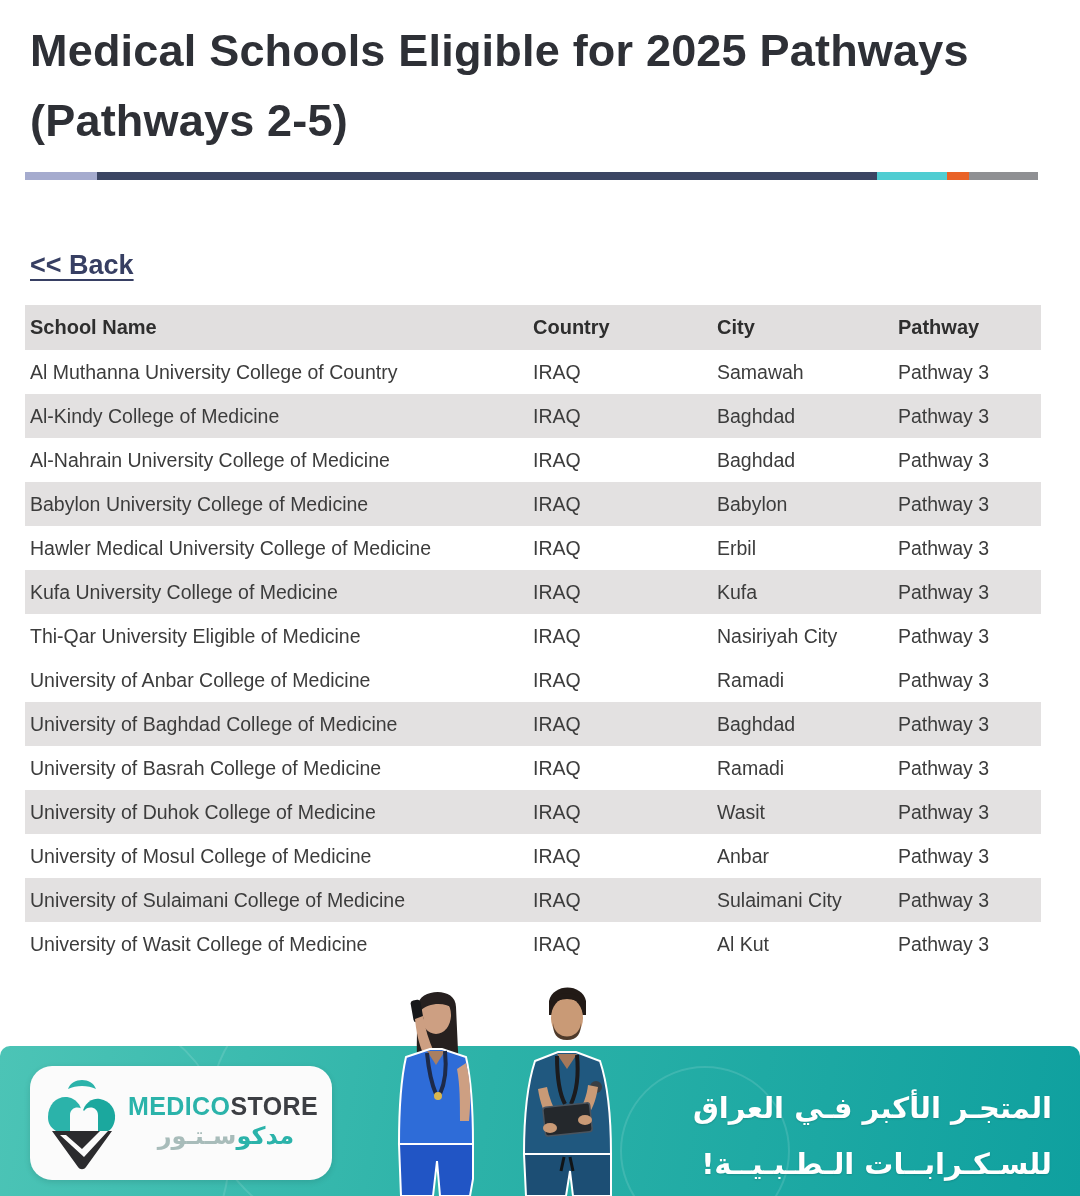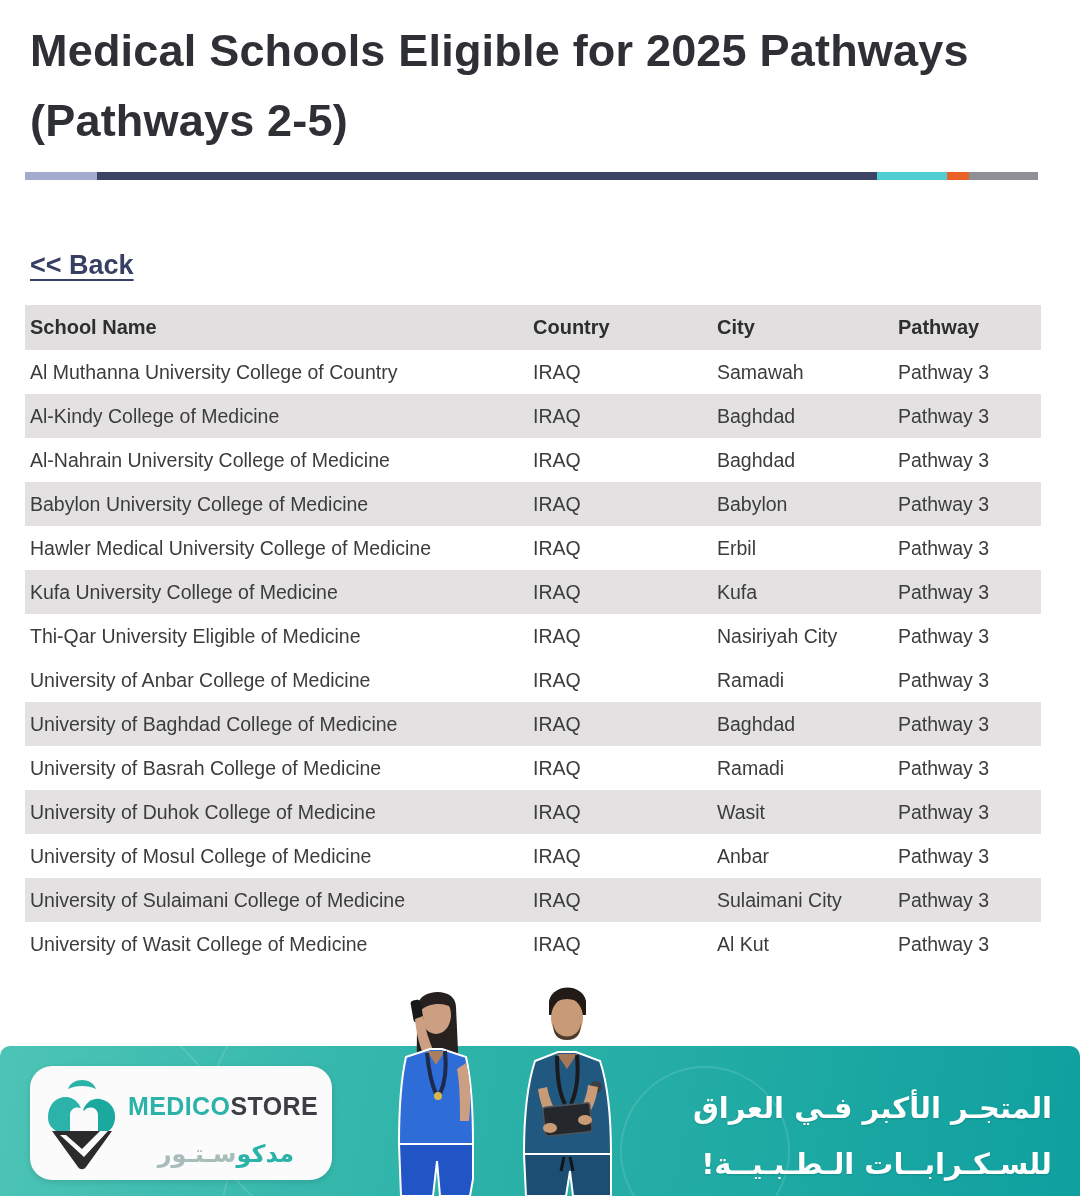--- a/index.html
+++ b/index.html
@@ -65,21 +65,21 @@
     background:#fbfbfb; border-radius:22px;
     box-shadow:0 2px 6px rgba(0,0,0,.12);
   }
   .logo-icon { position:absolute; left:12px; top:7px; }
   .logo-text { position:absolute; left:98px; top:26px; width:196px; }
   .logo-line1 { font-size:25px; font-weight:bold; letter-spacing:.4px; white-space:nowrap; }
   .t-teal { color:var(--logo-teal); }
   .t-dark { color:var(--logo-dark); }
   .logo-line2 {
     direction:rtl; font-family:"DejaVu Sans", sans-serif;
-    font-size:24px; font-weight:bold; margin-top:19px; text-align:center;
+    font-size:24px; font-weight:bold; margin-top:1px; text-align:center;
     white-space:nowrap;
   }
   .ar-light { color:var(--logo-ar-light); }
 
   .people { position:absolute; left:372px; top:-65px; }
 
   .headline {
     position:absolute; right:28px; top:34px; direction:rtl; text-align:right;
     font-family:"DejaVu Sans", sans-serif; font-weight:bold;
     font-size:29px; line-height:56px; color:#ffffff; letter-spacing:.5px;

